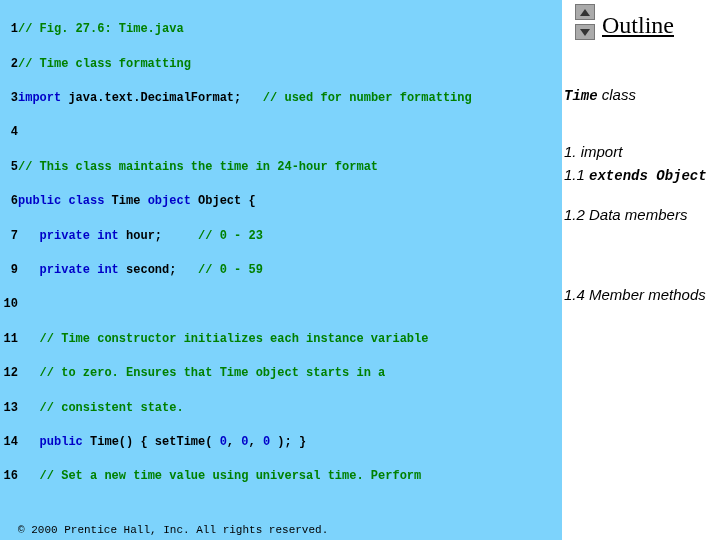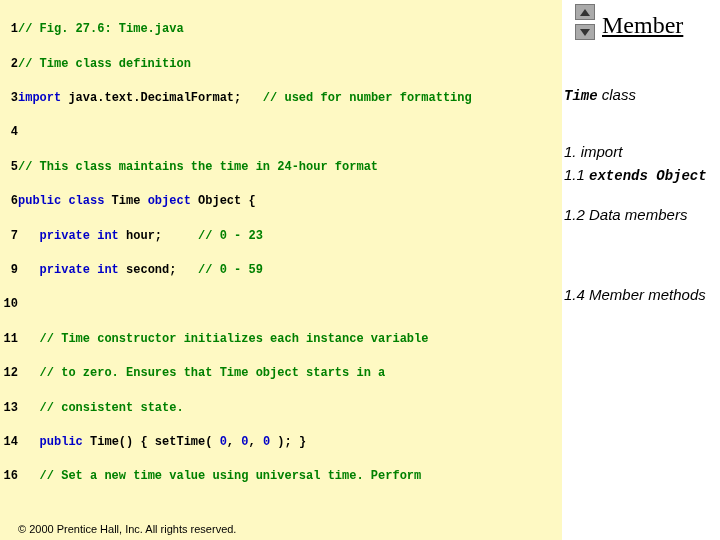--- a/index.html
+++ b/index.html
@@ -15,21 +15,21 @@
     position: relative;
     width: 720px;
     height: 540px;
   }
   .codezone {
     position: absolute;
     left: 0;
     top: 0;
     width: 562px;
     height: 540px;
-    background: #fef9c3;
+    background: #7dd3fc;
     box-sizing: border-box;
   }
   .code {
     position: absolute;
     left: 0;
     top: 4px;
     width: 562px;
     font-family: "Courier New", monospace;
     font-size: 12px;
     line-height: 17.2px;
@@ -42,21 +42,21 @@
   .kw  { color: #0000c8; }
   .plain { color: #000; }
   .footer {
     position: absolute;
     left: 18px;
     bottom: 3px;
     font-size: 12px;
     color: #000;
     font-family: "Times New Roman", serif;
   }
-  .copy { font-family: Liberation Sans, sans-serif; font-size: 11px; }
+  .copy { font-family: Liberation Mono, monospace; font-size: 11px; }
   .rightcol {
     position: absolute;
     left: 562px;
     top: 0;
     width: 158px;
     height: 540px;
   }
   .navbtn {
     position: absolute;
     right: 125px;
@@ -102,21 +102,21 @@
   .mono { font-family: "Courier New", monospace; font-weight: bold; font-size: 14px;}
 </style>
 </head>
 <body>
 
 <div class="slide">
 
   <div class="codezone">
     <div class="code">
 <div><span class="ln">1</span><span class="cmt">// Fig. 27.6: Time.java</span></div>
-<div><span class="ln">2</span><span class="cmt">// Time class definition</span></div>
+<div><span class="ln">2</span><span class="cmt">// Time class formatting</span></div>
 <div><span class="ln">3</span><span class="kw">import</span><span class="plain"> java.text.DecimalFormat;   </span><span class="cmt">// used for number formatting</span></div>
 <div><span class="ln">4</span></div>
 <div><span class="ln">5</span><span class="cmt">// This class maintains the time in 24-hour format</span></div>
 <div><span class="ln">6</span><span class="kw">public class</span><span class="plain"> Time </span><span class="kw">object</span><span class="plain"> Object {</span></div>
 <div><span class="ln">7</span><span>   </span><span class="kw">private int</span><span class="plain"> hour;     </span><span class="cmt">// 0 - 23</span></div>
 <div><span class="ln">9</span><span>   </span><span class="kw">private int</span><span class="plain"> second;   </span><span class="cmt">// 0 - 59</span></div>
 <div><span class="ln">10</span></div>
 <div><span class="ln">11</span><span>   </span><span class="cmt">// Time constructor initializes each instance variable</span></div>
 <div><span class="ln">12</span><span>   </span><span class="cmt">// to zero. Ensures that Time object starts in a </span></div>
 <div><span class="ln">13</span><span>   </span><span class="cmt">// consistent state.</span></div>
@@ -143,21 +143,21 @@
   </div>
 
   <div class="rightcol">
     <div class="navbtn" style="top:4px">
         <div class="tri-up"></div>
       </div>
     <div class="navbtn" style="top:24px">
         <div class="tri-down"></div>
       </div>
 
-    <div class="outline-title">Member</div>
+    <div class="outline-title">Outline</div>
 
     <div class="note" style="top:86px"><span class="mono">Time</span><span> class</span></div>
     <div class="note" style="top:143px">1. import</div>
     <div class="note" style="top:166px"><span>1.1 </span><span class="mono">extends Object</span></div>
     <div class="note" style="top:206px">1.2 Data members</div>
     <div class="note" style="top:286px">1.4 Member methods</div>
   </div>
 
 </div>
 

